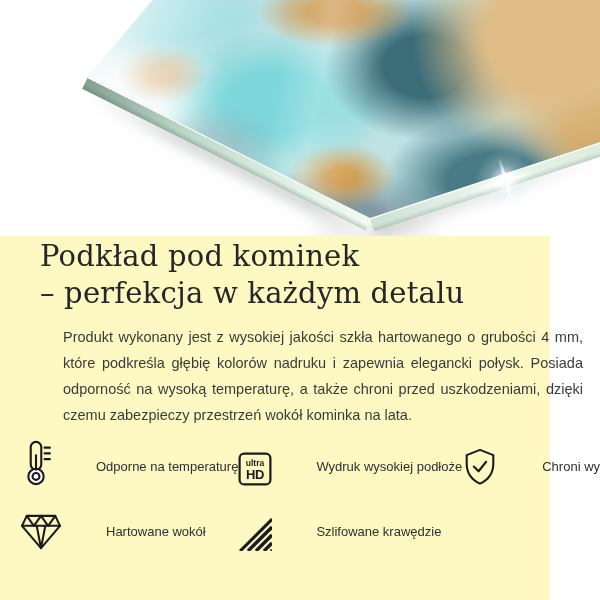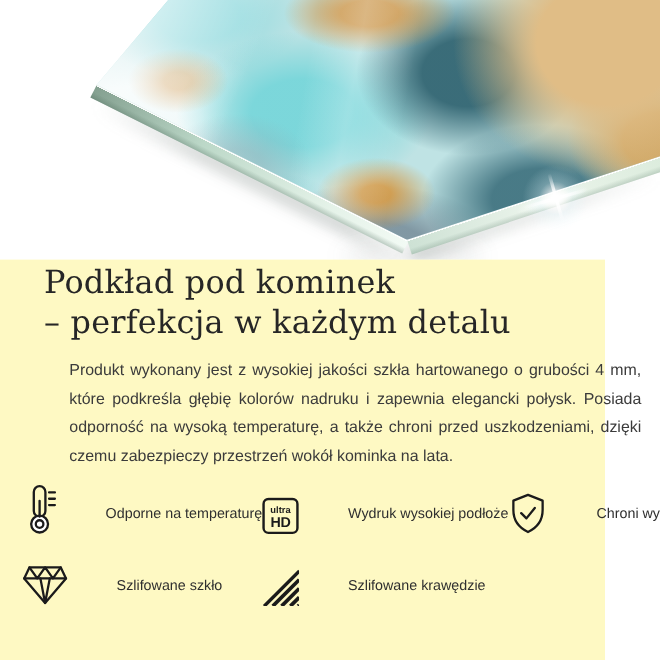--- a/index.html
+++ b/index.html
@@ -147,21 +147,21 @@
 
     <div class="feature">
       <div class="icon-box">
         <svg width="42" height="38" viewBox="0 0 44 40">
           <path class="stroke round" d="M7 3 H37 L42 13.5 L22 37 L2 13.5 Z"></path>
           <path class="stroke round" d="M2 13.5 H42"></path>
           <path class="stroke round" d="M7 3 L14.5 13.5 L22 3 L29.5 13.5 L37 3"></path>
           <path class="stroke round" d="M17.5 13.5 L22 37 L26.5 13.5"></path>
         </svg>
       </div>
-      <div class="f-label">Szlifowane szkło</div>
+      <div class="f-label">Hartowane wokół</div>
     </div>
 
     <div class="feature">
       <div class="icon-box">
         <svg width="34" height="34" viewBox="0 0 34 34">
           <defs>
             <clipPath id="triClip">
                 <path d="M0 34 L34 0 L34 34 Z"></path>
               </clipPath>
           </defs>

